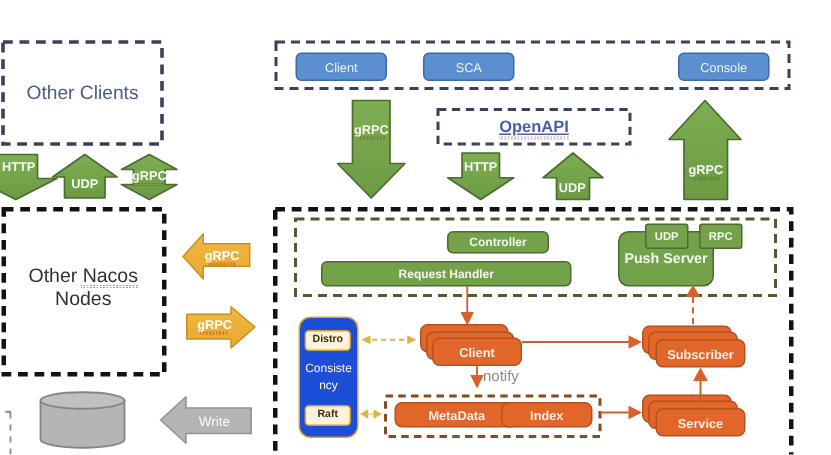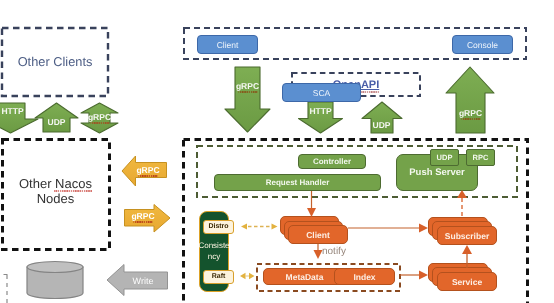--- a/index.html
+++ b/index.html
@@ -144,32 +144,32 @@
 </svg>
 
 <div class="lbl" style="left:1px;top:27px;width:108px;height:70px;color:#4c5d84;font-size:12.8px;">Other Clients</div>
 <div class="lbl" style="left:1px;top:136px;width:109px;height:112px;color:#323232;font-size:13px;line-height:1.15;">Other Nacos
 Nodes</div>
 <div class="sq" style="left:54px;top:178px;width:38px;height:14px;--sqc:#cd5149;--sqw:38px;"></div>
 <div class="lbl" style="left:291px;top:73px;width:130px;height:25px;color:#4a5ea8;font-size:11px;font-weight:bold;text-decoration:underline;text-underline-offset:1px;">OpenAPI</div>
 <div class="sq" style="left:332px;top:82px;width:48px;height:11px;--sqc:#b86b6b;--sqw:47px;"></div>
 
 <div class="bluebtn" style="left:197px;top:35px;width:61px;height:19px;">Client</div>
-<div class="bluebtn" style="left:282px;top:35px;width:79px;height:19px;margin-top:48px;">SCA</div>
+<div class="bluebtn" style="left:282px;top:35px;width:61px;height:19px;">SCA</div>
 <div class="bluebtn" style="left:452px;top:35px;width:61px;height:19px;">Console</div>
 
 <div class="greenbtn" style="left:298px;top:154px;width:68px;height:15px;">Controller</div>
 <div class="greenbtn" style="left:214px;top:174px;width:167px;height:17px;">Request Handler</div>
 
-<div class="greenbtn" style="left:396px;top:154px;width:82px;height:37px;border-radius:7px;align-items:flex-end;padding-bottom:12px;font-size:9.5px;">Push Server</div>
+<div class="greenbtn" style="left:412px;top:154px;width:64px;height:37px;border-radius:7px;align-items:flex-end;padding-bottom:12px;font-size:9.5px;">Push Server</div>
 <div class="greenbtn" style="left:430px;top:149px;width:29px;height:17px;border-radius:2px;font-size:7.5px;">UDP</div>
 <div class="greenbtn" style="left:466px;top:149px;width:29px;height:17px;border-radius:2px;font-size:7.5px;">RPC</div>
 
-<div class="lbl" style="left:199px;top:211px;width:30px;height:81px;border-radius:8px;
-     background:#14532d;border:1px solid #dda227;color:#fff6e3;font-size:8px;line-height:1.35;
+<div class="lbl" style="left:199px;top:211px;width:40px;height:81px;border-radius:8px;
+     background:#1d4ed8;border:1px solid #dda227;color:#fff6e3;font-size:8px;line-height:1.35;
      align-items:center;justify-content:center;">Consiste
 ncy</div>
 <div class="lbl" style="left:203px;top:220px;width:31px;height:14px;border-radius:3px;
      background:#fdf3dd;border:1px solid #d89f2a;color:#3d2a06;font-size:7px;font-weight:bold;">Distro</div>
 <div class="lbl" style="left:203px;top:270px;width:31px;height:14px;border-radius:3px;
      background:#fdf3dd;border:1px solid #d89f2a;color:#3d2a06;font-size:7px;font-weight:bold;">Raft</div>
 
 <div class="orangebtn" style="left:280px;top:216px;width:59px;height:19px;"></div>
 <div class="orangebtn" style="left:284px;top:221px;width:59px;height:19px;"></div>
 <div class="orangebtn" style="left:288px;top:225px;width:60px;height:19px;">Client</div>

